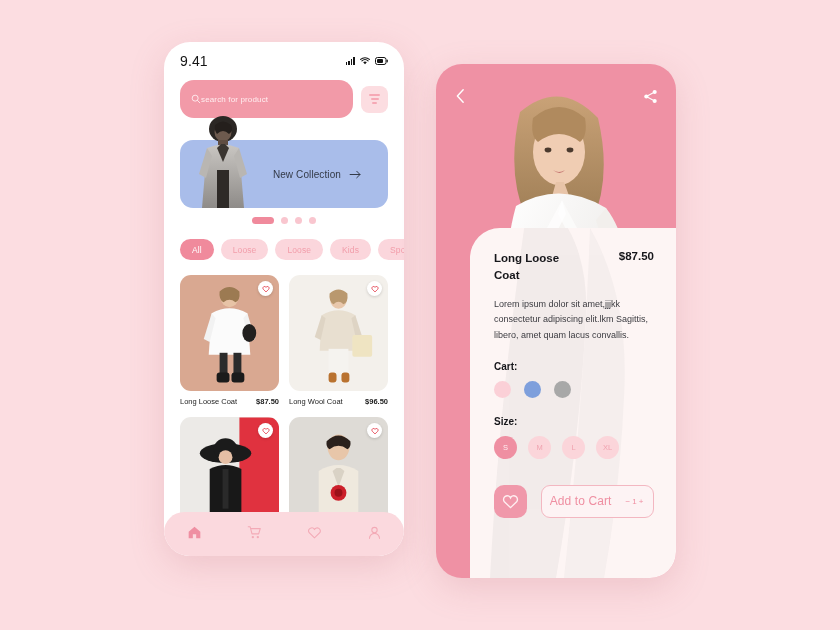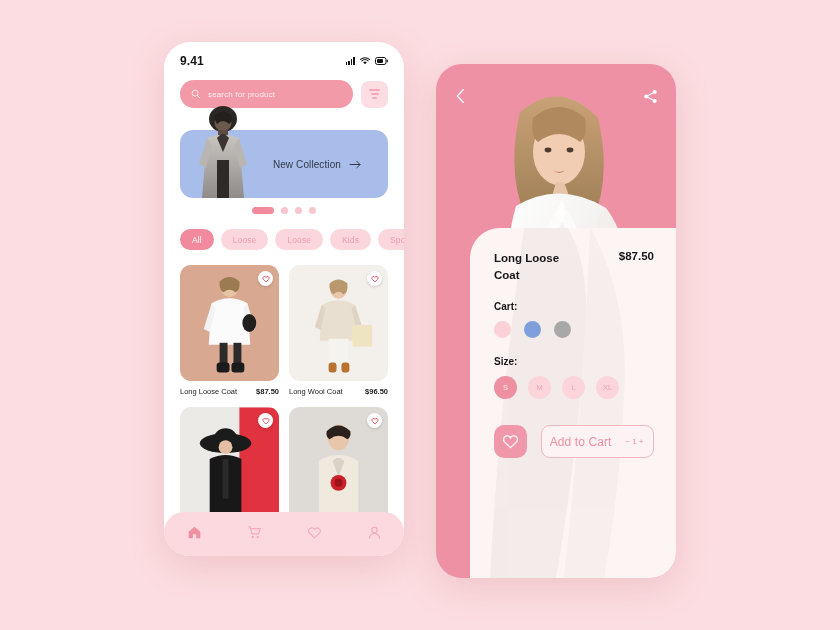--- a/index.html
+++ b/index.html
@@ -17,37 +17,37 @@
     width: 240px; height: 514px;
     background: #ffffff;
     border-radius: 26px;
     box-shadow: 0 10px 34px rgba(190,110,125,.22);
     overflow: hidden;
   }
   .statusbar {
     height: 30px; display: flex; align-items: center;
     justify-content: space-between; padding: 8px 16px 0 16px;
   }
-  .st-time { font-size: 12px; font-weight: bold; color: #141414; letter-spacing: .1px; }
+  .st-time { font-size: 14px; font-weight: normal; color: #141414; letter-spacing: .1px; }
   .st-icons { display: flex; align-items: center; gap: 5px; }
   .ic-signal { display:flex; align-items:flex-end; gap:1px; height:8px; }
   .ic-signal i { display:block; width:1.6px; background:#141414; }
   .ic-signal i:nth-child(1){height:3px}
   .ic-signal i:nth-child(2){height:4.5px}
   .ic-signal i:nth-child(3){height:6px}
   .ic-signal i:nth-child(4){height:8px}
   .ic-wifi svg, .ic-batt svg { display:block; }
 
   .search-row {
     display: flex; align-items: center; gap: 8px;
     padding: 8px 16px 0 16px;
   }
   .search-box {
-    flex: 1; height: 28px; background: #f29aa8; border-radius: 14px;
-    display: flex; align-items: center; gap: 7px; padding: 0 11px;
+    flex: 1; height: 38px; background: #f29aa8; border-radius: 14px;
+    display: flex; align-items: center; padding: 0 11px;
   }
   .search-ph { font-size: 8px; color: #ffeef0; letter-spacing: .15px; }
   .filter-btn {
     width: 27px; height: 27px; border-radius: 8px; background: #fcdde1;
     display: flex; flex-direction: column; align-items: center;
     justify-content: center; gap: 2.2px;
   }
   .filter-btn span { display: block; height: 2px; border-radius: 1px; background: #f6a8b5; }
   .filter-btn span:nth-child(1){ width: 11px; }
   .filter-btn span:nth-child(2){ width: 8px; }
@@ -422,20 +422,21 @@
           <path d="M120 0q40 70 34 170 -4 90 -20 180h-40q20-180 26-350z" fill="#b5b5b5"></path>
         </svg>
       </div>
 
       <div class="sheet-inner">
         <div class="pd-head">
           <div class="pd-title">Long Loose Coat</div>
           <div class="pd-price">$87.50</div>
         </div>
 
+        <div class="pd-desc">Lorem ipsum dolor sit amet,jjjkk consectetur adipiscing elit.lkm Sagittis, libero, amet quam lacus convallis.</div>
 
         <div class="sec-label">Cart:</div>
         <div class="swatches">
           <span class="swatch" style="background:#fbd0d7"></span>
           <span class="swatch" style="background:#7e9fdc"></span>
           <span class="swatch" style="background:#a8a8a8"></span>
         </div>
 
         <div class="sec-label">Size:</div>
         <div class="sizes">

